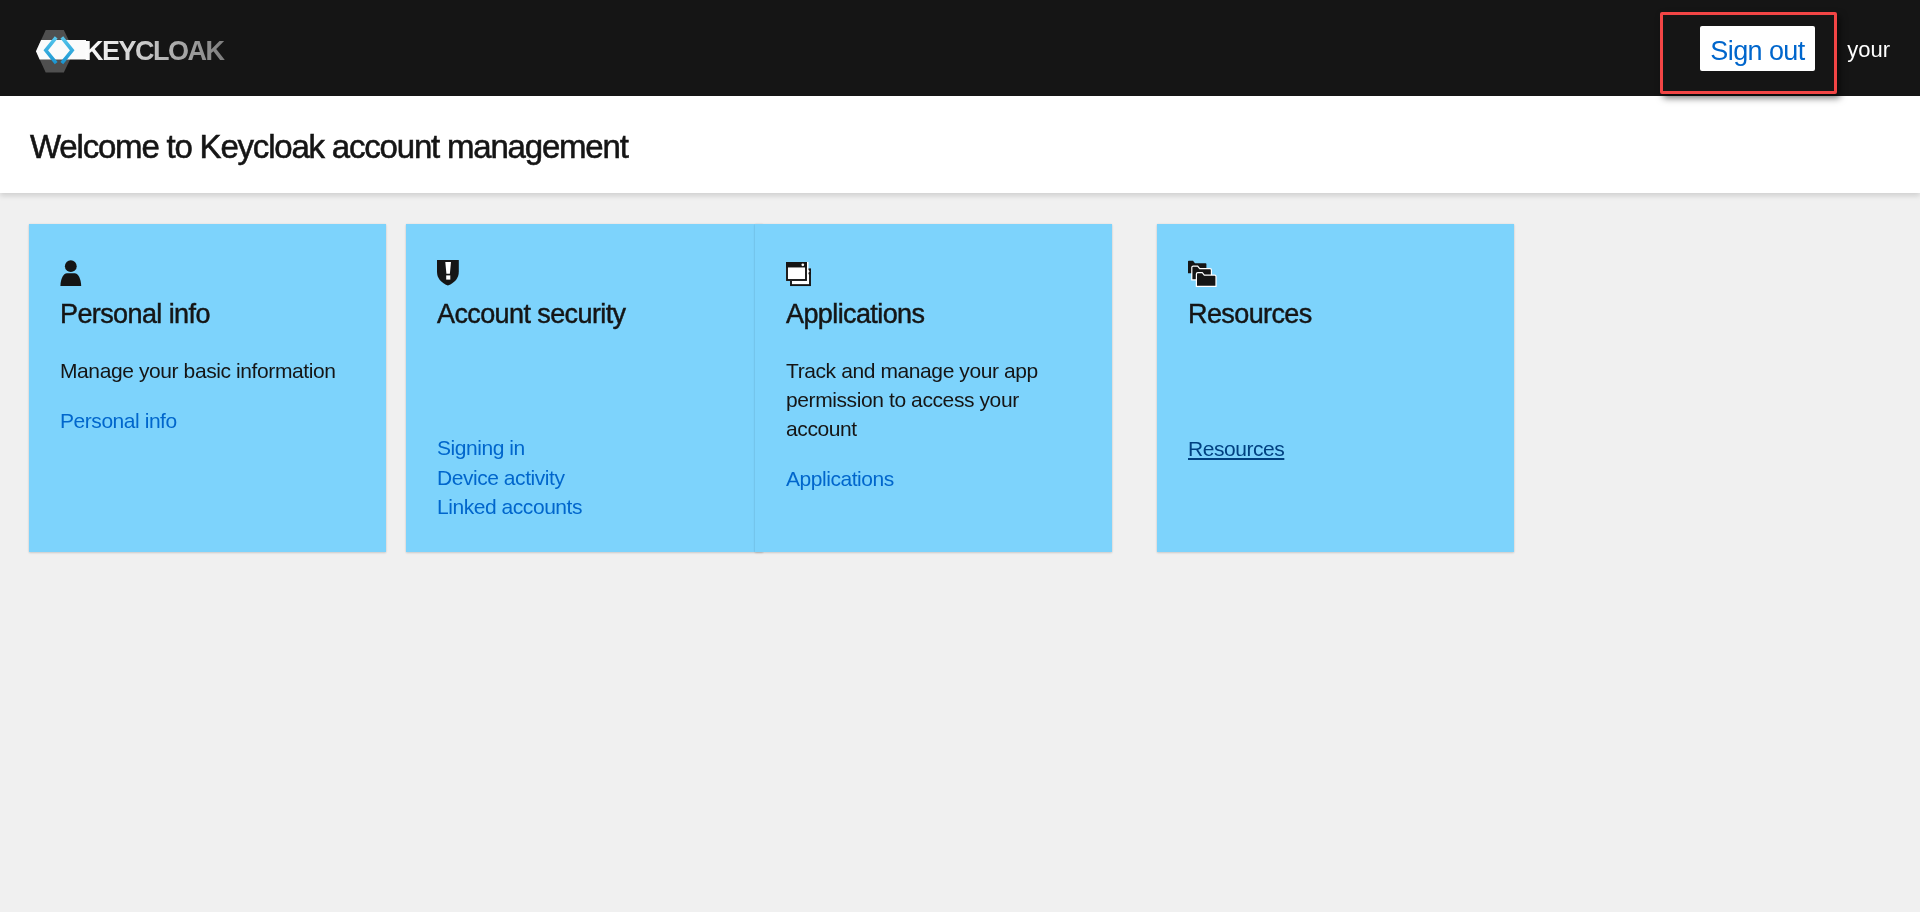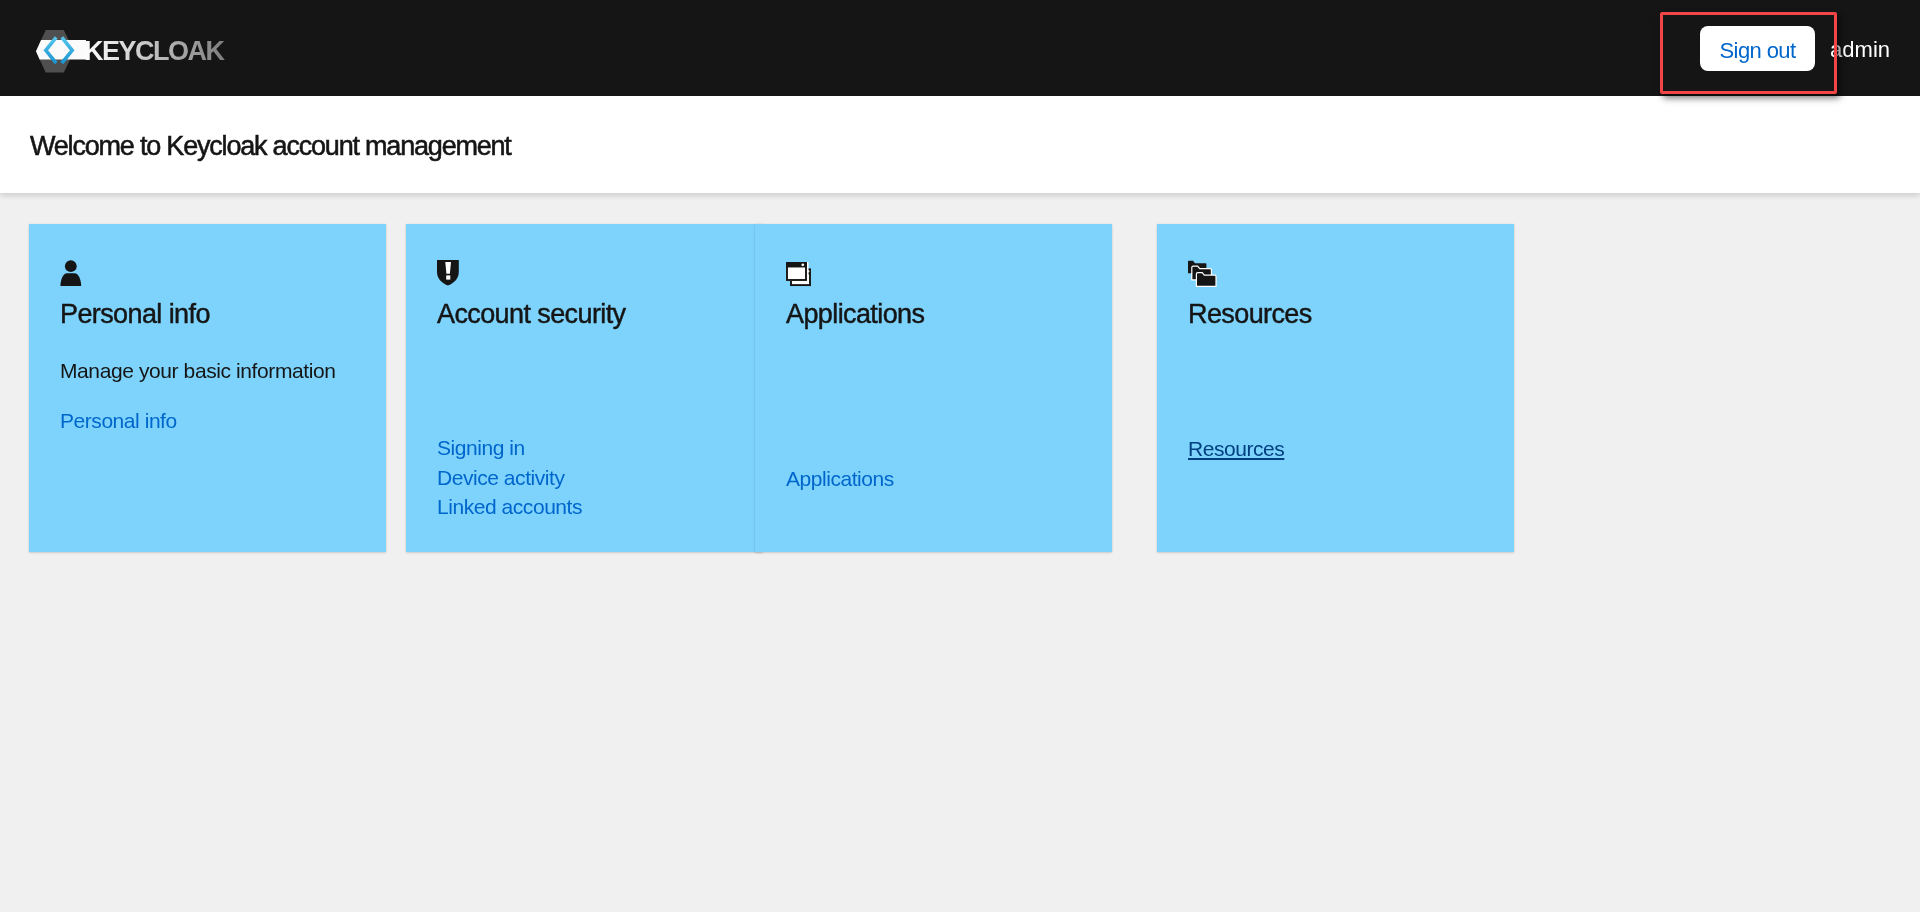--- a/index.html
+++ b/index.html
@@ -2,22 +2,22 @@
 <html><head>
 <meta charset="utf-8">
 <style>
   * { margin:0; padding:0; box-sizing:border-box; }
   html,body { width:1920px; height:912px; overflow:hidden; }
   body { background:#f0f0f0; font-family:"Liberation Sans",sans-serif; color:#151515; position:relative; }
   .abs { position:absolute; }
   
   #header { left:0; top:0; width:1920px; height:96px; background:#151515; z-index:3; }
   #hero { left:0; top:96px; width:1920px; height:97px; background:#ffffff; box-shadow:0 3px 5px rgba(3,3,3,0.13); z-index:2; }
-  #h1 { left:30px; top:130px; z-index:3; font-size:27px; font-weight:500; -webkit-text-stroke:0.55px #151515; letter-spacing:-1.2px; color:#151515; line-height:33px; white-space:nowrap; }
-  #signout { left:1700px; top:26px; width:115px; height:45px; background:#ffffff; border-radius:8px; color:#0066cc; font-size:22px; letter-spacing:-0.6px; line-height:50.5px; text-align:center; z-index:4; }
+  #h1 { left:30px; top:130px; z-index:3; font-size:33px; font-weight:500; -webkit-text-stroke:0.55px #151515; letter-spacing:-1.2px; color:#151515; line-height:33px; white-space:nowrap; }
+  #signout { left:1700px; top:26px; width:115px; height:45px; background:#ffffff; border-radius:2px; color:#0066cc; font-size:27px; letter-spacing:-0.6px; line-height:50.5px; text-align:center; z-index:4; }
   #redrect { left:1660px; top:12px; width:177px; height:82px; border:3.4px solid #f24545; border-radius:2px; box-shadow:3px 4px 7px rgba(0,0,0,0.55); z-index:6; }
   #admin { top:38px; right:30px; color:#ffffff; font-size:22px; line-height:24px; z-index:4; }
   
   .card { top:224px; width:357px; height:328px; background:#7dd3fc; box-shadow:0 1px 2px rgba(3,3,3,0.14), 0 0 2px rgba(3,3,3,0.07); z-index:1; }
   #card1 { left:29px; } #card2 { left:406px; } #card3 { left:755px; } #card4 { left:1157px; }
   .icon { left:31px; top:36px; }
   .title { left:31px; top:75px; font-size:27px; font-weight:500; -webkit-text-stroke:0.45px #151515; letter-spacing:-0.6px; line-height:30px; white-space:nowrap; }
   .body { left:31px; font-size:21px; letter-spacing:-0.4px; line-height:29px; color:#151515; white-space:nowrap; }
   .lnk { left:31px; font-size:21px; letter-spacing:-0.45px; line-height:29.5px; color:#0066cc; white-space:nowrap; }
 </style>
@@ -39,21 +39,21 @@
     </defs>
     <polygon points="0,22.3 9.7,1 27.8,1 38,22.3 27.8,43.5 9.7,43.5" fill="#4f4f4f"></polygon>
     <polygon points="5.1,11 50,11 50,30.4 3.6,30.4 0,22.3" fill="#fbfbfb"></polygon>
     <polyline points="20.2,8.4 9.8,21.3 20.2,34.2" fill="none" stroke="url(#chv)" stroke-width="3.6"></polyline>
     <polyline points="25.8,8.4 36.2,21.3 25.8,34.2" fill="none" stroke="url(#chv)" stroke-width="3.6"></polyline>
     <text x="48" y="31" font-family="Liberation Sans" font-size="27" font-weight="bold" fill="url(#ktxt)" textLength="141" lengthAdjust="spacing">KEYCLOAK</text>
   </svg>
 
   <div class="abs" id="signout">Sign out</div>
   <div class="abs" id="redrect"></div>
-  <div class="abs" id="admin">admin</div>
+  <div class="abs" id="admin">your</div>
 
   <div class="abs" id="hero"></div>
   <div class="abs" id="h1">Welcome to Keycloak account management</div>
 
   <div class="abs card" id="card1">
     <svg class="abs icon" width="24" height="28" viewBox="0 0 24 28">
       <circle cx="10.8" cy="6.2" r="5.9" fill="#151515"></circle>
       <path d="M0.4 26 C0.6 19 3.2 13.2 7 13.2 L14.6 13.2 C18.4 13.2 21 19 21.2 26 Z" fill="#151515"></path>
     </svg>
     <div class="abs title">Personal info</div>
@@ -79,20 +79,21 @@
         <circle cx="22" cy="9.3" r="1.35" fill="#ffffff"></circle>
       </g>
       <g>
         <rect x="-1.5" y="-1.5" width="24" height="20.5" fill="#ffffff"></rect>
         <rect x="1" y="1" width="19" height="17" fill="#ffffff" stroke="#151515" stroke-width="1.9"></rect>
         <rect x="0.05" y="0.05" width="20.9" height="5.4" fill="#151515"></rect>
         <circle cx="16.8" cy="2.8" r="1.35" fill="#ffffff"></circle>
       </g>
     </svg>
     <div class="abs title">Applications</div>
+    <div class="abs body" style="top:132px;">Track and manage your app<br>permission to access your<br>account</div>
     <div class="abs lnk" style="top:240px;">Applications</div>
   </div>
 
   <div class="abs card" id="card4">
     <svg class="abs icon" width="29" height="27" viewBox="0 0 29 27">
       <g>
         <path d="M0 13.2 V1.6 Q0 0.8 0.8 0.8 H5 L7 3.2 H17.6 Q18.4 3.2 18.4 4 V13.2 Z" fill="#151515"></path>
       </g>
       <g>
         <path d="M4.4 19.2 V7.6 Q4.4 6.8 5.2 6.8 H9.4 L11.4 9.2 H22 Q22.8 9.2 22.8 10 V19.2 Z" fill="#151515" stroke="#ffffff" stroke-width="2.4" paint-order="stroke"></path>

